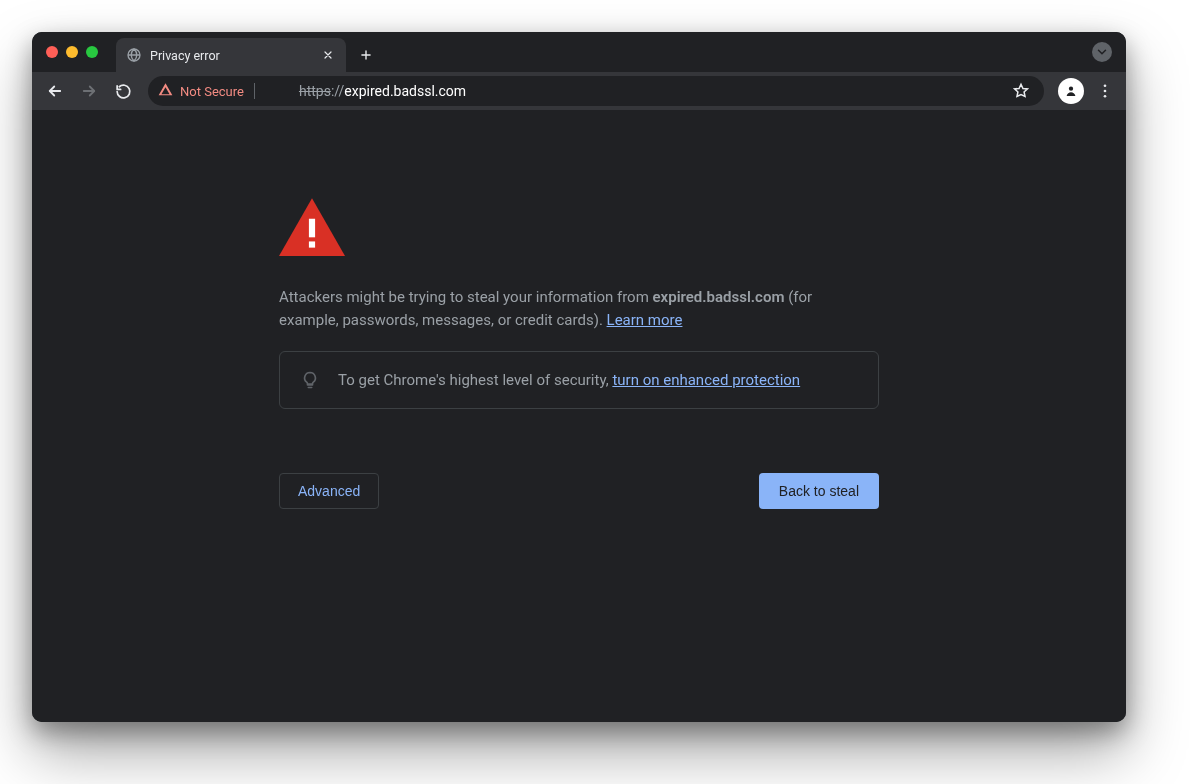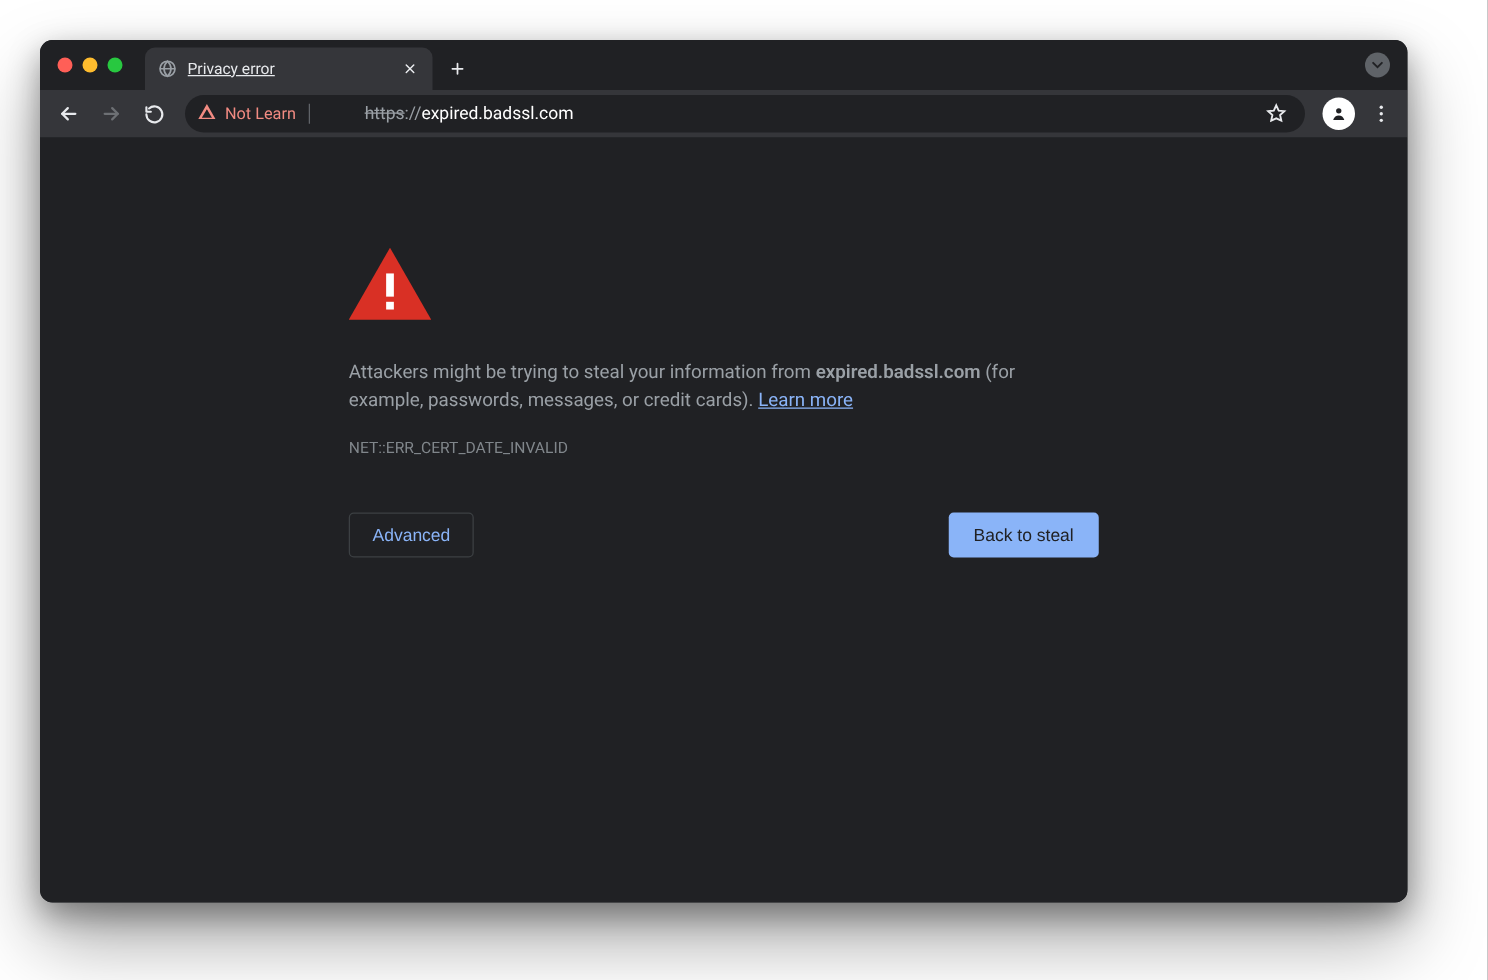--- a/index.html
+++ b/index.html
@@ -29,21 +29,21 @@
   .traffic{position:absolute;left:14px;top:14px;display:flex;gap:8px;}
   .dot{width:12px;height:12px;border-radius:50%;}
   .dot.red{background:#ff5f57;}
   .dot.yellow{background:#febc2e;}
   .dot.green{background:#28c840;}
   .tabs{margin-left:74px;display:flex;align-items:flex-end;height:100%;}
   .tab{
     display:flex;align-items:center;gap:8px;
     height:34px;min-width:210px;max-width:230px;
     background:#35363a;border-radius:8px 8px 0 0;
-    padding:0 10px;color:var(--text-light);font-size:12.5px;text-decoration:underline;
+    padding:0 10px;color:var(--text-light);font-size:12.5px;
   }
   .globe{width:16px;height:16px;flex:0 0 16px;}
   .tab-title{flex:1;white-space:nowrap;overflow:hidden;text-overflow:ellipsis;color:#e8eaed;}
   .tab-close{width:16px;height:16px;display:flex;align-items:center;justify-content:center;border-radius:50%;color:#e8eaed;cursor:pointer;}
   .new-tab{width:28px;height:28px;display:flex;align-items:center;justify-content:center;margin-left:6px;margin-bottom:3px;color:#e8eaed;border-radius:50%;cursor:pointer;}
   .tabstrip-right{position:absolute;right:14px;top:10px;width:20px;height:20px;border-radius:50%;background:#5f6368;display:flex;align-items:center;justify-content:center;}
   .tabstrip-right svg{width:14px;height:14px;}
   
   .toolbar{height:38px;background:#35363a;display:flex;align-items:center;padding:0 8px;gap:4px;}
   .tbtn{width:30px;height:30px;display:flex;align-items:center;justify-content:center;color:#e8eaed;border-radius:50%;cursor:pointer;}
@@ -151,21 +151,21 @@
 
       <div class="omnibox">
         <div class="not-secure">
           <span>
             <svg viewBox="0 0 24 24" fill="#f28b82">
                 <path d="M12 2L1 21h22L12 2zm0 6.5l6.5 11h-13L12 8.5z"></path>
                 <rect x="11.1" y="10.5" width="1.8" height="5" fill="#202124"></rect>
                 <rect x="11.1" y="16.6" width="1.8" height="1.8" fill="#202124"></rect>
               </svg>
           </span>
-          <span>Not Learn</span>
+          <span>Not Secure</span>
         </div>
         <div class="sep"></div>
         <div class="url-block">
           <span class="url-strike">https</span>
           <span class="url-gray">://</span>
           <span class="url-white">expired.badssl.com</span>
         </div>
         <div class="omnibox-right">
           <div class="star">
             <svg viewBox="0 0 24 24" width="18" height="18" fill="none" stroke="currentColor" stroke-width="2">
@@ -198,22 +198,33 @@
             <rect x="29" y="20" width="6" height="18" fill="#ffffff"></rect>
             <rect x="29" y="42" width="6" height="6" fill="#ffffff"></rect>
           </svg>
         </div>
 
 
         <p class="body">
           <span>Attackers might be trying to steal your information from </span><b>expired.badssl.com</b><span> (for example, passwords, messages, or credit cards). </span><a class="link">Learn more</a>
         </p>
 
-        <div class="errcode">NET::ERR_CERT_DATE_INVALID</div>
-
+
+        <div class="promo">
+          <span class="bulb">
+            <svg viewBox="0 0 24 24" fill="none" stroke="currentColor" stroke-width="2" stroke-linecap="round" stroke-linejoin="round">
+              <path d="M9 18h6"></path>
+                <path d="M10 21h4"></path>
+              <path d="M12 3a6.5 6.5 0 0 0-4 11.6c.6.5 1 1.3 1 2.1V17h6v-.3c0-.8.4-1.6 1-2.1A6.5 6.5 0 0 0 12 3z"></path>
+            </svg>
+          </span>
+          <div>
+            <span>To get Chrome's highest level of security, </span><a class="link">turn on enhanced protection</a>
+          </div>
+        </div>
 
         <div class="btnrow">
           <button class="btn-adv">Advanced</button>
           <button class="btn-safe">Back to steal</button>
         </div>
       </div>
     </div>
 
   </div>
 </div>

